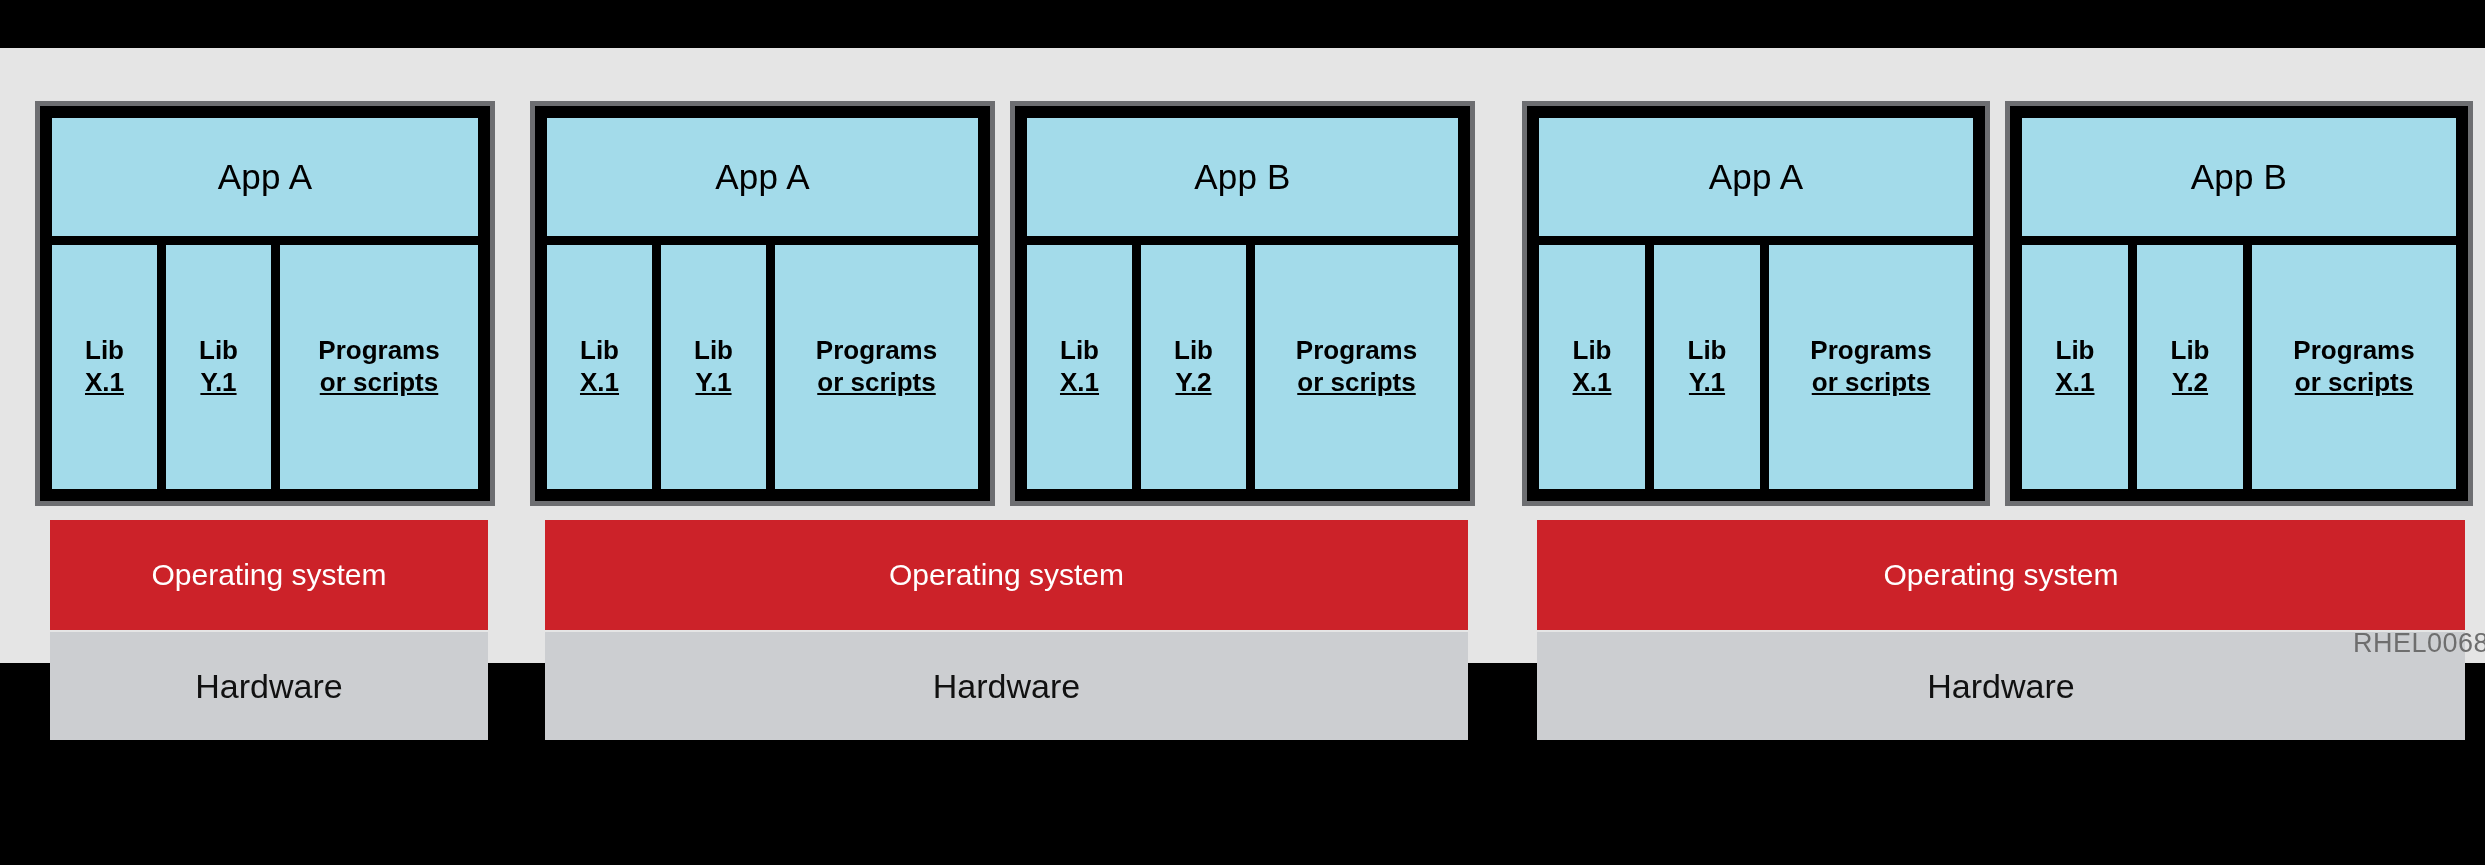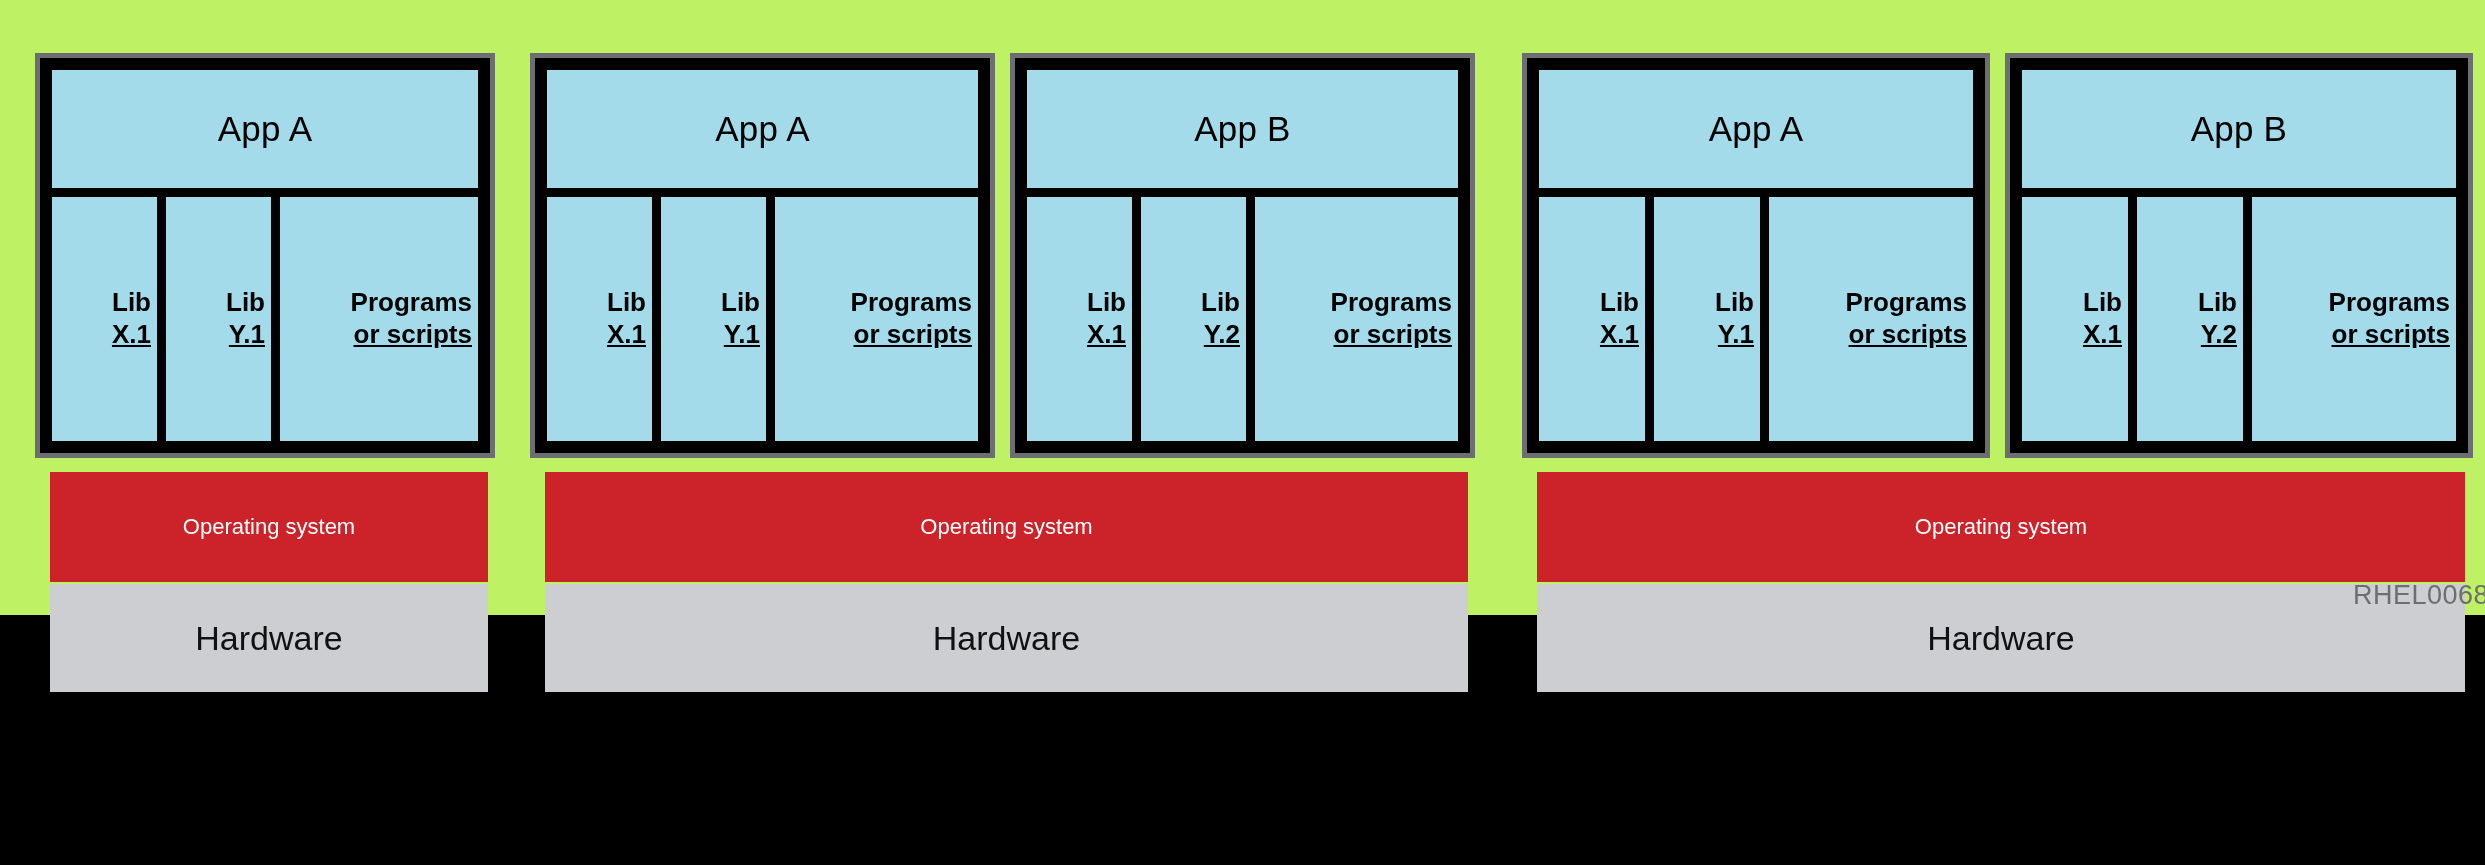--- a/index.html
+++ b/index.html
@@ -8,21 +8,22 @@
     width: 2485px;
     height: 865px;
     overflow: hidden;
     font-family: "Liberation Sans", sans-serif;
   }
 
   #diagram {
     position: relative;
     width: 2485px;
     height: 615px;
-    background: #bef264;
+    background: #e5e5e5;
+    margin-top: 48px;
   }
 
   
   .groups-row {
     position: absolute;
     left: 0;
     top: 0;
     width: 2485px;
     height: 760px;
   }
@@ -69,42 +70,42 @@
     flex-direction: row;
     flex: 1;
     margin-top: 9px;
     gap: 9px;
   }
 
   .lib-cell {
     background: #a3dbea;
     display: flex;
     flex-direction: column;
-    align-items: flex-end;
+    align-items: center;
     justify-content: center;
     color: #000;
     font-size: 26px;
     font-weight: bold;
     line-height: 1.22;
     text-align: center;
     padding: 0 6px;
   }
 
   .lib-cell .l2 { white-space: nowrap; text-decoration: underline; }
 
   
   .os-bar {
     position: absolute;
     background: #cc2229;
     height: 110px;
     display: flex;
     align-items: center;
     justify-content: center;
     color: #ffffff;
-    font-size: 22px;
+    font-size: 30px;
   }
 
   .hw-bar {
     position: absolute;
     background: #ccced1;
     height: 108px;
     display: flex;
     align-items: center;
     justify-content: center;
     color: #111111;

